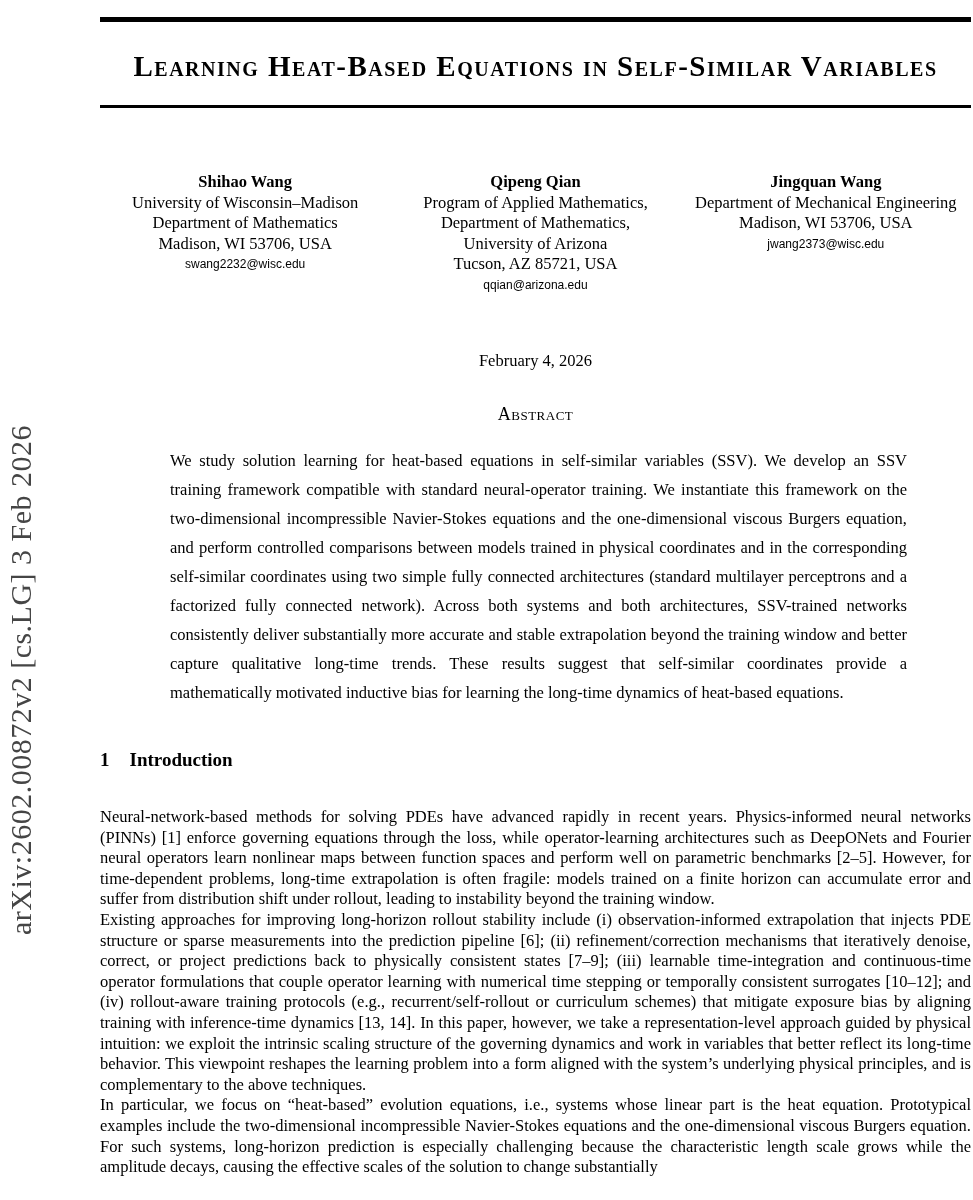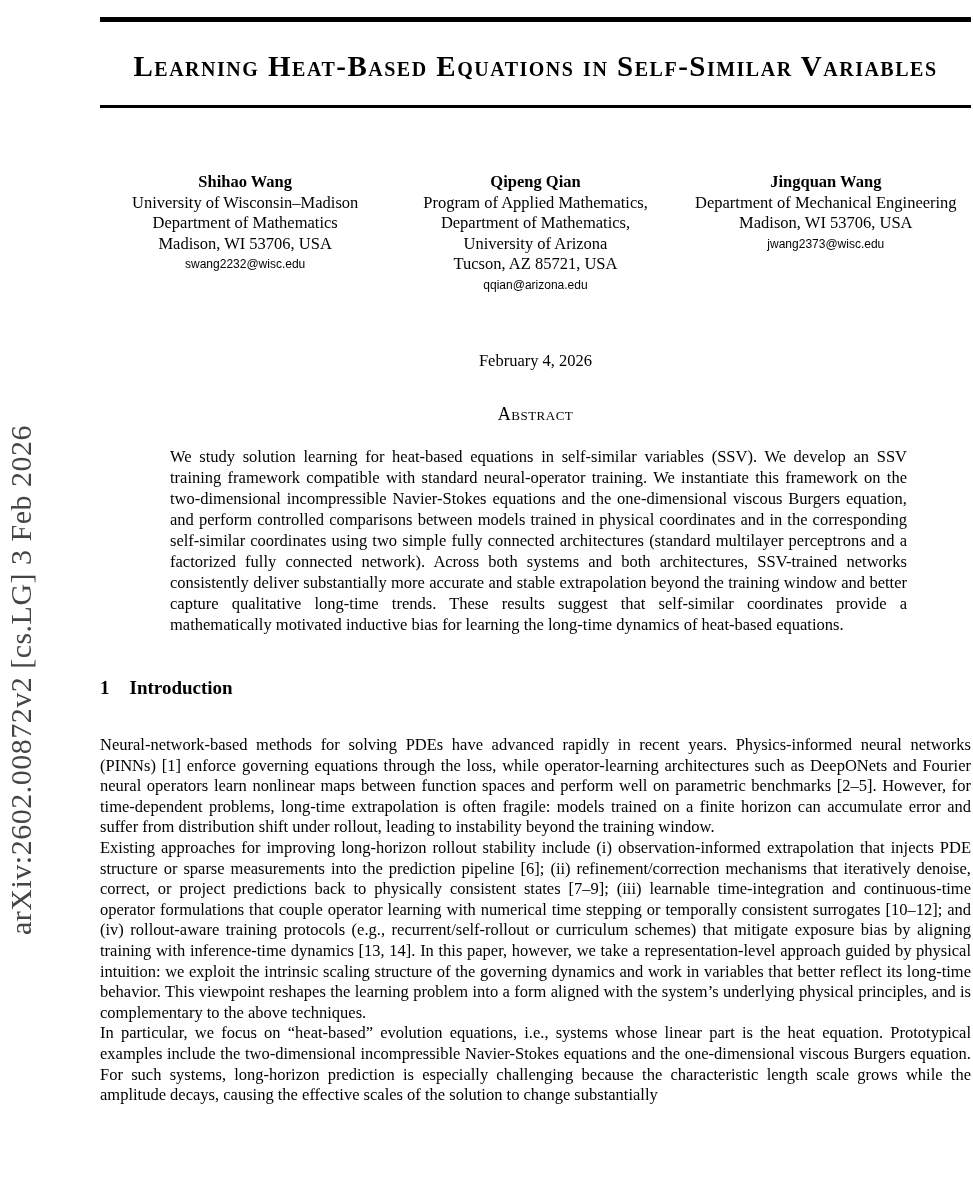--- a/index.html
+++ b/index.html
@@ -65,21 +65,21 @@
     margin-top: 33px;
     font-weight: normal;
     font-variant: small-caps;
     font-size: 18px;
     letter-spacing: 0.5px;
   }
   .abstract-text {
     margin: 21px 64px 0 70px;
     text-align: justify;
     font-size: 16.5px;
-    line-height: 21px;
+    line-height: 29px;
   }
   .section-heading {
     margin-top: 42px;
     font-size: 19px;
     font-weight: bold;
     display: flex;
   }
   .section-heading .sec-num { margin-right: 20px; }
   .intro-body .body-para {
     text-align: justify;

